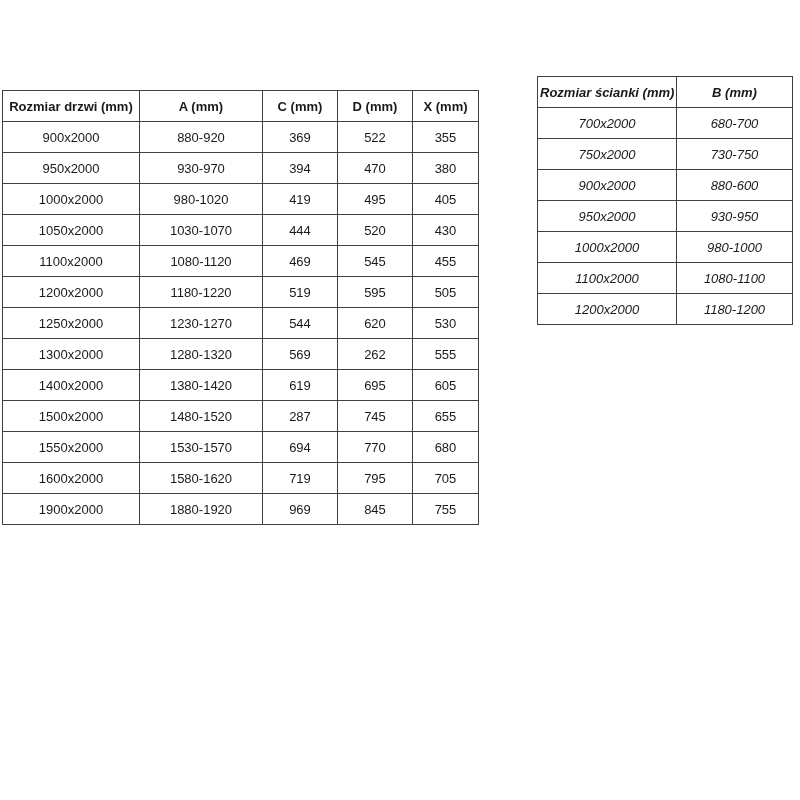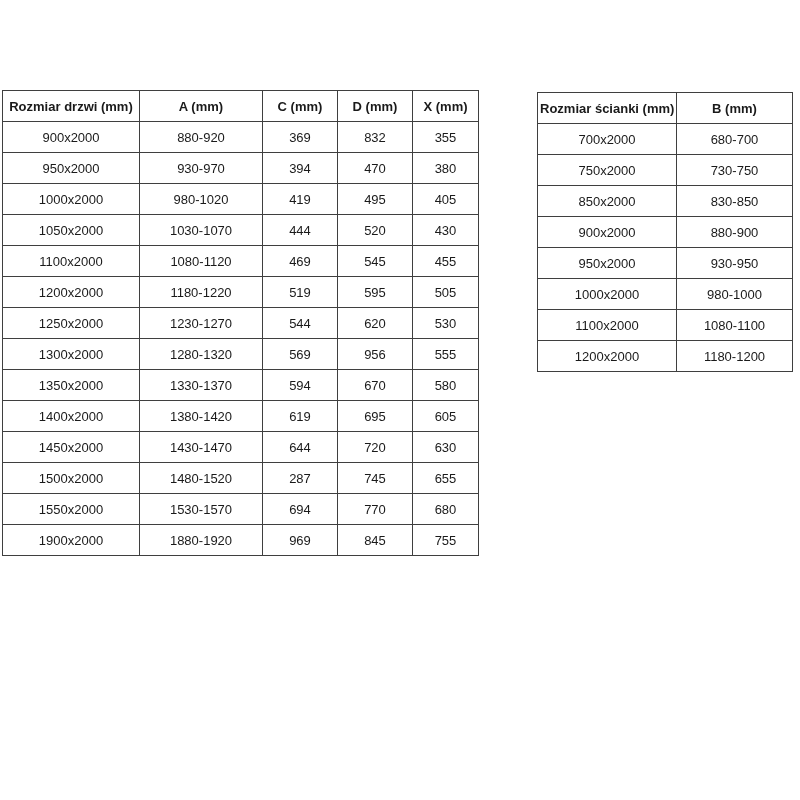--- a/index.html
+++ b/index.html
@@ -37,22 +37,23 @@
     font-weight: bold;
     margin-top: 8px;
   }
   #door-table {
     left: 2px;
     top: 90px;
     width: 476px;
   }
   #wall-table {
     left: 537px;
-    top: 92px;
+    top: 76px;
     width: 255px;
+    font-style: italic;
   }
 </style>
 </head>
 <body>
 
 <table id="door-table" class="spec-table">
   <colgroup>
     <col style="width:137px">
     <col style="width:123px">
     <col style="width:75px">
@@ -66,21 +67,21 @@
         <th>C (mm)</th>
         <th>D (mm)</th>
         <th>X (mm)</th>
       </tr>
     </thead>
     <tbody>
       <tr>
         <td>900x2000</td>
         <td>880-920</td>
         <td>369</td>
-        <td>832</td>
+        <td>522</td>
         <td>355</td>
       </tr>
       <tr>
         <td>950x2000</td>
         <td>930-970</td>
         <td>394</td>
         <td>470</td>
         <td>380</td>
       </tr>
       <tr>
@@ -115,57 +116,50 @@
         <td>1250x2000</td>
         <td>1230-1270</td>
         <td>544</td>
         <td>620</td>
         <td>530</td>
       </tr>
       <tr>
         <td>1300x2000</td>
         <td>1280-1320</td>
         <td>569</td>
-        <td>956</td>
+        <td>262</td>
         <td>555</td>
-      </tr>
-      <tr>
-        <td>1350x2000</td>
-        <td>1330-1370</td>
-        <td>594</td>
-        <td>670</td>
-        <td>580</td>
       </tr>
       <tr>
         <td>1400x2000</td>
         <td>1380-1420</td>
         <td>619</td>
         <td>695</td>
         <td>605</td>
       </tr>
       <tr>
-        <td>1450x2000</td>
-        <td>1430-1470</td>
-        <td>644</td>
-        <td>720</td>
-        <td>630</td>
-      </tr>
-      <tr>
         <td>1500x2000</td>
         <td>1480-1520</td>
         <td>287</td>
         <td>745</td>
         <td>655</td>
       </tr>
       <tr>
         <td>1550x2000</td>
         <td>1530-1570</td>
         <td>694</td>
         <td>770</td>
         <td>680</td>
+      </tr>
+      <tr>
+        <td>1600x2000</td>
+        <td>1580-1620</td>
+        <td>719</td>
+        <td>795</td>
+        <td>705</td>
       </tr>
       <tr>
         <td>1900x2000</td>
         <td>1880-1920</td>
         <td>969</td>
         <td>845</td>
         <td>755</td>
       </tr>
     </tbody>
   </table>
@@ -184,26 +178,22 @@
     <tbody>
       <tr>
         <td>700x2000</td>
         <td>680-700</td>
       </tr>
       <tr>
         <td>750x2000</td>
         <td>730-750</td>
       </tr>
       <tr>
-        <td>850x2000</td>
-        <td>830-850</td>
-      </tr>
-      <tr>
         <td>900x2000</td>
-        <td>880-900</td>
+        <td>880-600</td>
       </tr>
       <tr>
         <td>950x2000</td>
         <td>930-950</td>
       </tr>
       <tr>
         <td>1000x2000</td>
         <td>980-1000</td>
       </tr>
       <tr>

